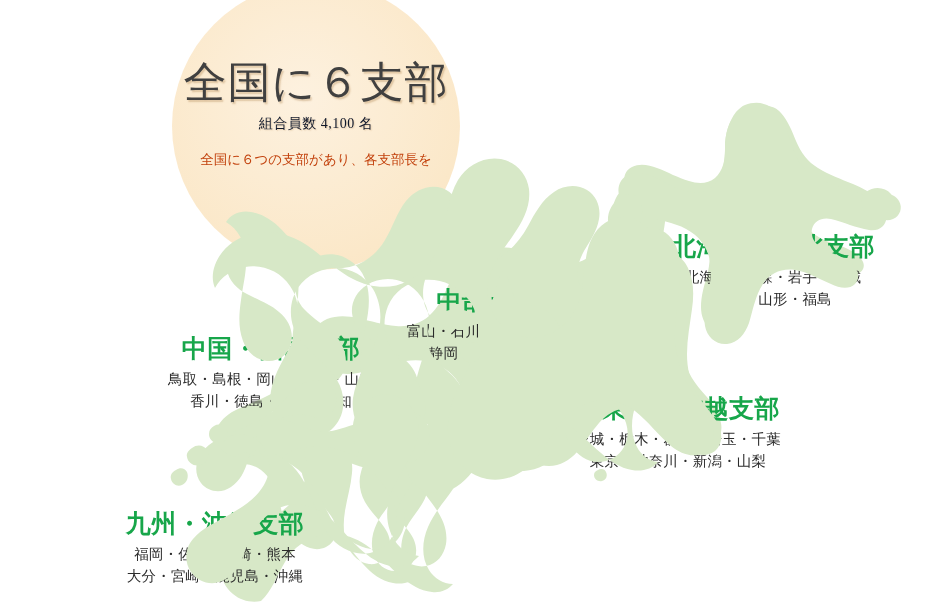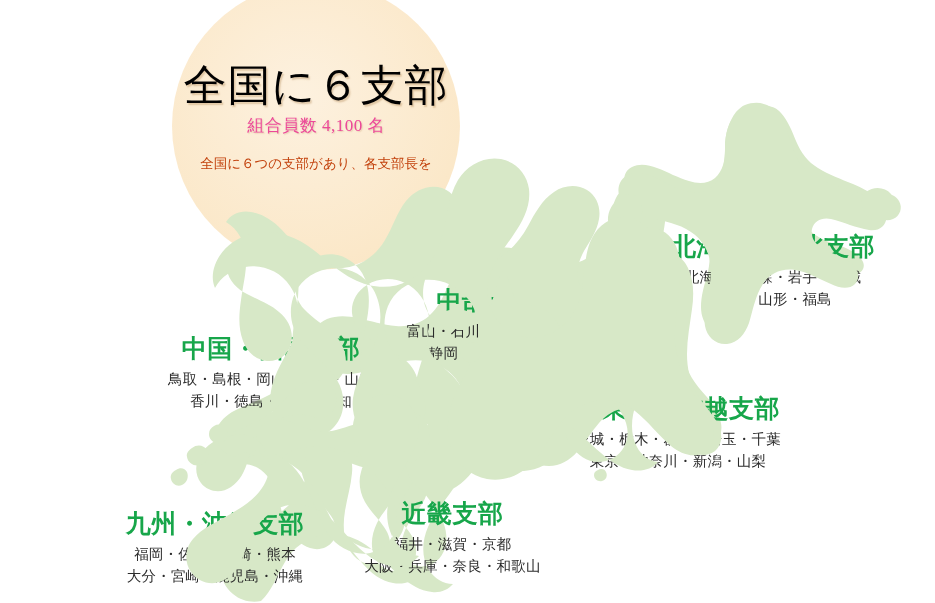--- a/index.html
+++ b/index.html
@@ -42,33 +42,33 @@
   }
 
   #headline-block {
     position: absolute;
     left: 160px;
     top: 62px;
     width: 312px;
     text-align: center;
   }
   .headline-title {
-    font-family: Liberation Serif, serif;
+    font-family: Liberation Mono, monospace;
     font-size: 43px;
     line-height: 1.12;
-    color: #000000;
+    color: #404040;
     letter-spacing: 1px;
     text-shadow: 1.5px 1.5px 1.5px rgba(160,110,50,0.30);
     white-space: nowrap;
   }
   .headline-sub {
     font-family: "Liberation Serif", "DejaVu Serif", serif;
-    font-size: 17px;
+    font-size: 14px;
     line-height: 1.2;
-    color: #ec4899;
+    color: #0f172a;
     margin-top: 6px;
     letter-spacing: 0.5px;
     text-shadow: 1px 1px 1.2px rgba(170,120,60,0.25);
     white-space: nowrap;
   }
   .headline-desc {
     font-family: "Liberation Serif", "DejaVu Serif", serif;
     font-size: 13.5px;
     line-height: 1.65;
     color: #c2410c;
@@ -593,27 +593,20 @@
   </div>
 
   <div class="branch" id="branch-kanto-koshinetsu">
     <div class="branch-title">関東・甲信越支部</div>
     <div class="branch-prefs">
       <div>茨城・栃木・群馬・埼玉・千葉</div>
       <div>東京・神奈川・新潟・山梨</div>
     </div>
   </div>
 
-  <div class="branch" id="branch-kinki">
-    <div class="branch-title">近畿支部</div>
-    <div class="branch-prefs">
-      <div>福井・滋賀・京都</div>
-      <div>大阪・兵庫・奈良・和歌山</div>
-    </div>
-  </div>
 
   <div class="branch" id="branch-kyushu-okinawa">
     <div class="branch-title">九州・沖縄支部</div>
     <div class="branch-prefs">
       <div>福岡・佐賀・長崎・熊本</div>
       <div>大分・宮崎・鹿児島・沖縄</div>
     </div>
   </div>
 
 </div>

